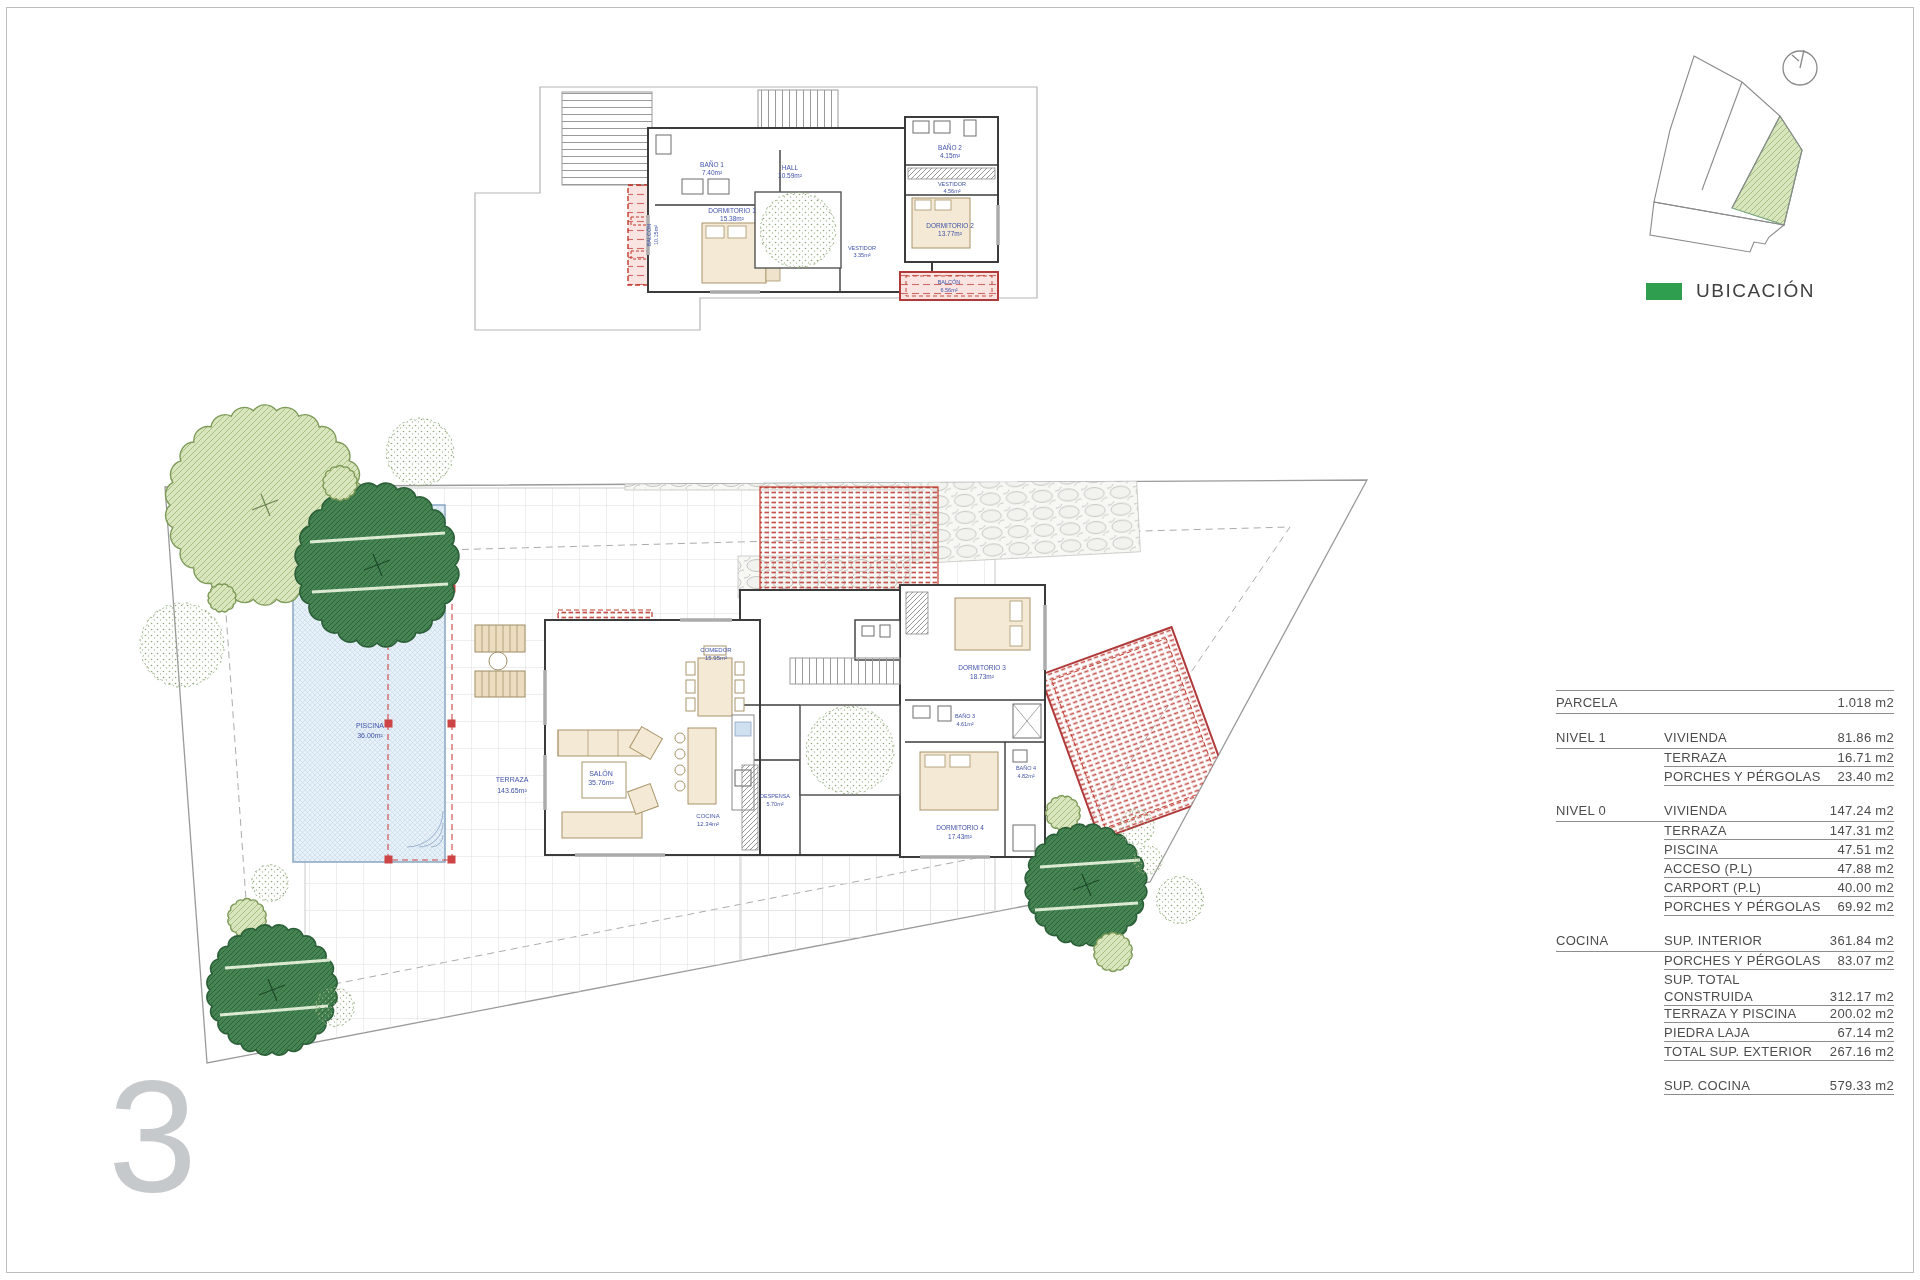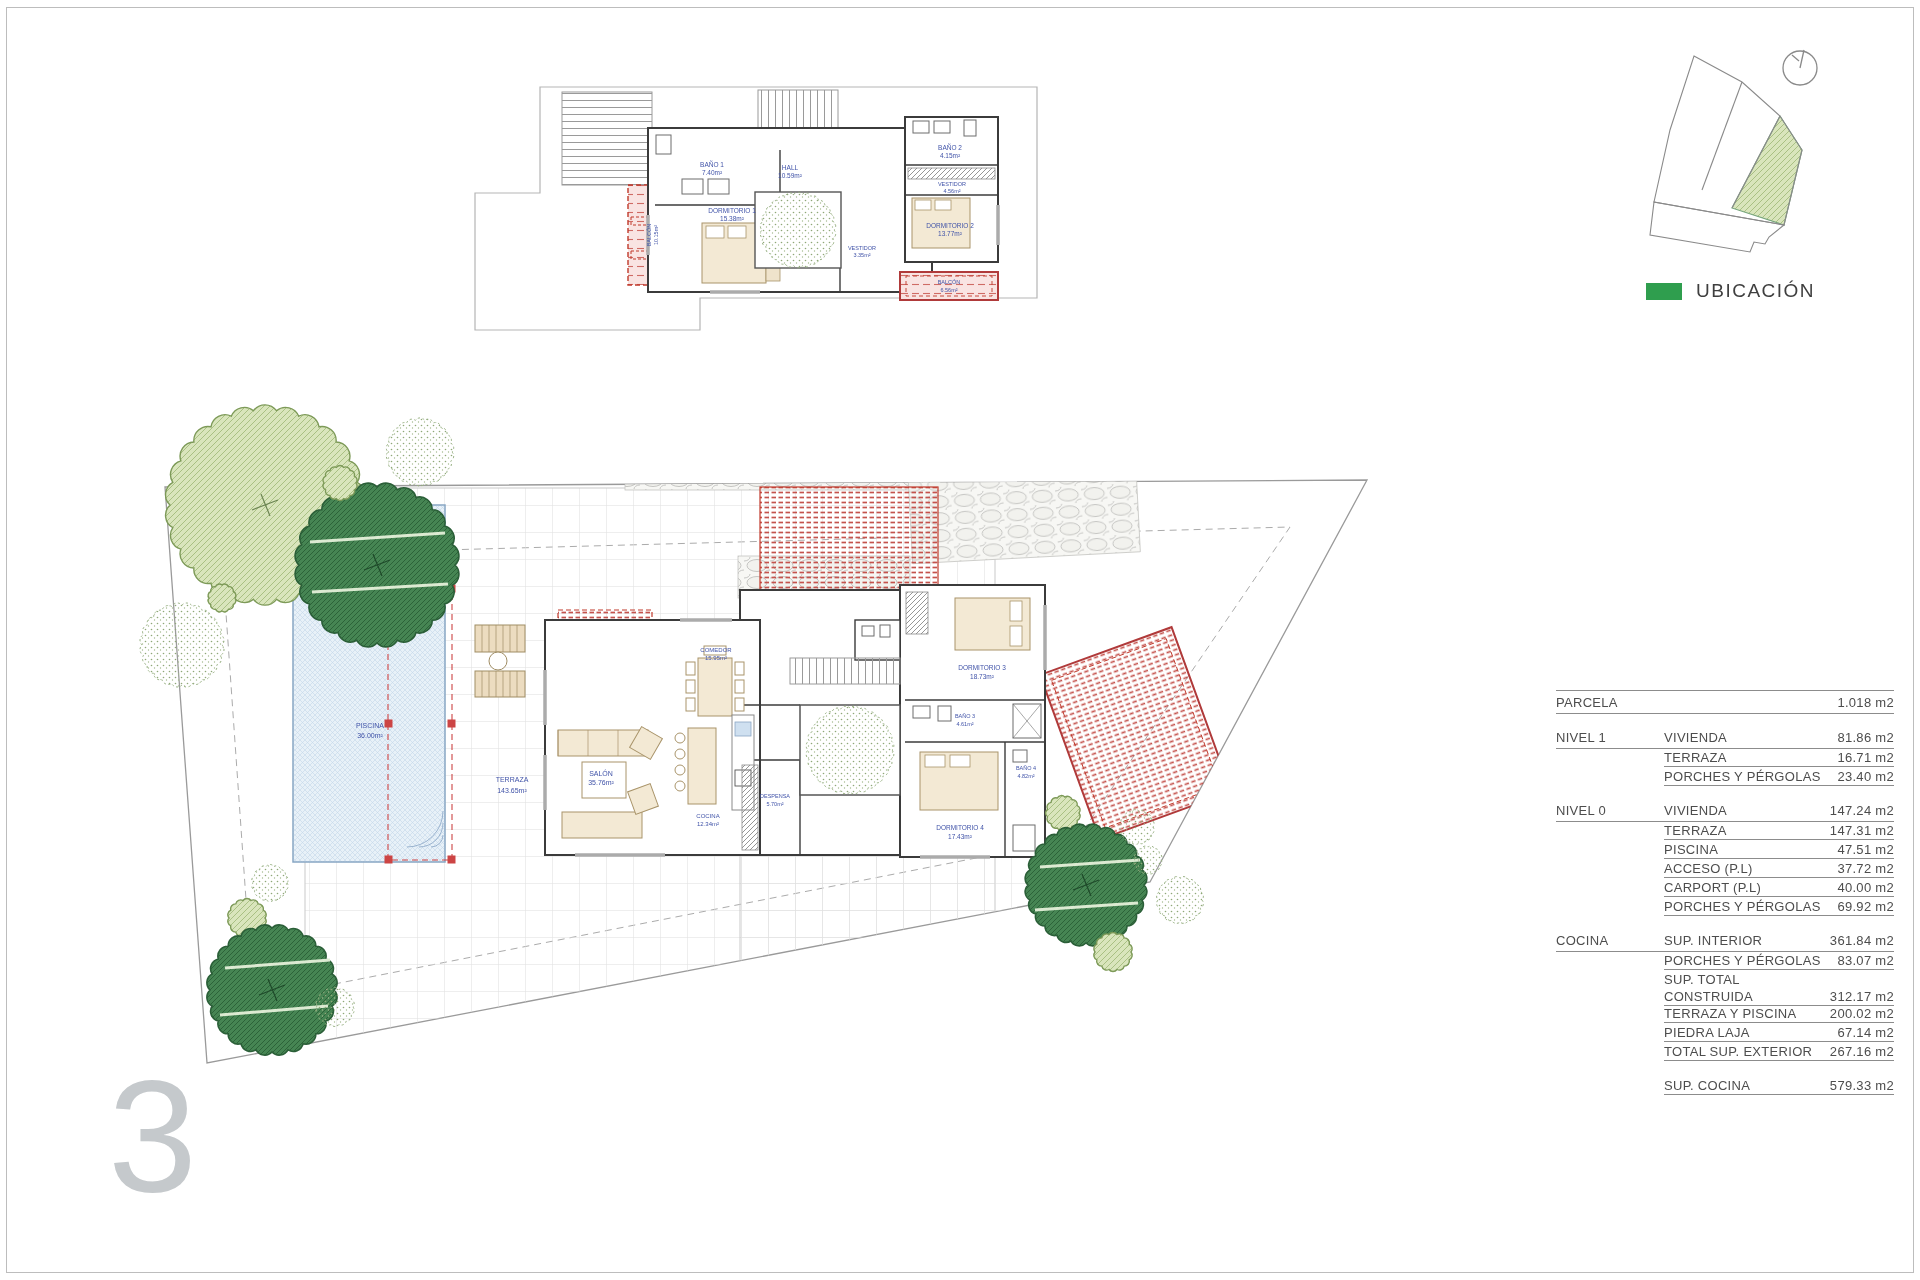--- a/index.html
+++ b/index.html
@@ -435,21 +435,21 @@
       <span class="tcell-g"></span>
       <span class="iv">
         <span class="tcell-i">PISCINA</span>
         <span class="tcell-v">47.51 m2</span>
       </span>
     </div>
     <div class="trow rule-item">
       <span class="tcell-g"></span>
       <span class="iv">
         <span class="tcell-i">ACCESO (P.L)</span>
-        <span class="tcell-v">37.72 m2</span>
+        <span class="tcell-v">47.88 m2</span>
       </span>
     </div>
     <div class="trow rule-item">
       <span class="tcell-g"></span>
       <span class="iv">
         <span class="tcell-i">CARPORT (P.L)</span>
         <span class="tcell-v">40.00 m2</span>
       </span>
     </div>
     <div class="trow rule-item">

